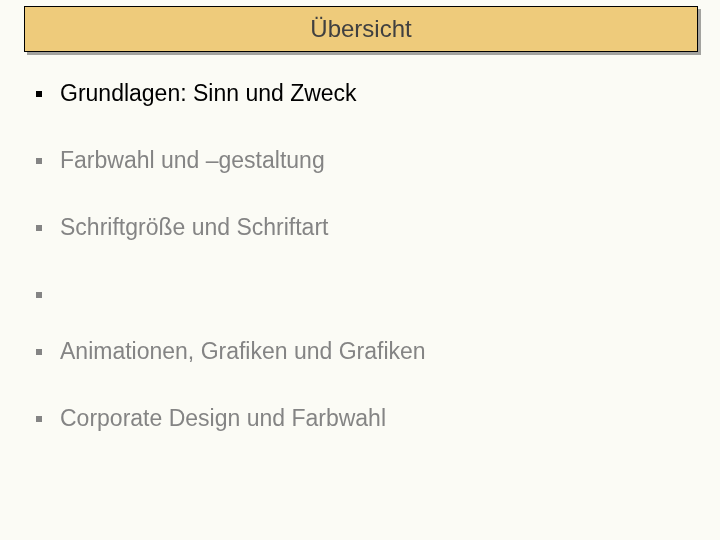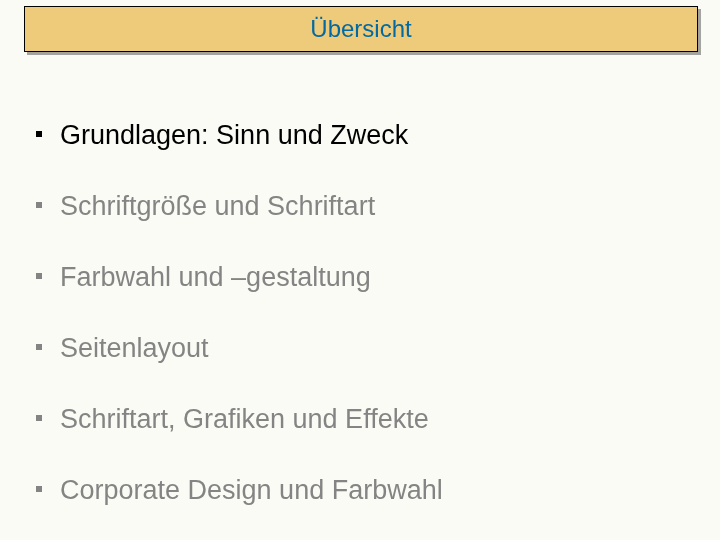--- a/index.html
+++ b/index.html
@@ -25,34 +25,33 @@
     height: 44px;
     background: #eecb7b;
     border: 1px solid #000;
     box-shadow: 3px 3px 0 rgba(0,0,0,0.35);
     display: flex;
     align-items: center;
     justify-content: center;
   }
   .title-text {
     font-size: 24px;
-    color: #0369a1;
+    color: #404040;
   }
   .bullets {
     position: absolute;
     top: 80px;
     left: 36px;
     right: 36px;
   }
   .bullet {
     display: flex;
     align-items: flex-start;
     margin-bottom: 40px;
-    font-size: 27px;
-    margin-top: 40px;
+    font-size: 23px;
   }
   .bullet .dot {
     width: 6px;
     height: 6px;
     border-radius: 0;
     margin-top: 11px;
     margin-right: 18px;
     flex: none;
   }
   .bullet.current .dot { background: #000; }
@@ -67,32 +66,31 @@
   <div class="title-box">
     <span class="title-text">Übersicht</span>
   </div>
   <div class="bullets">
     <div class="bullet current">
         <span class="dot"></span>
         <span class="label">Grundlagen: Sinn und Zweck</span>
       </div>
     <div class="bullet dim">
         <span class="dot"></span>
+        <span class="label">Farbwahl und –gestaltung</span>
+      </div>
+    <div class="bullet dim">
+        <span class="dot"></span>
         <span class="label">Schriftgröße und Schriftart</span>
       </div>
     <div class="bullet dim">
         <span class="dot"></span>
-        <span class="label">Farbwahl und –gestaltung</span>
       </div>
     <div class="bullet dim">
         <span class="dot"></span>
-        <span class="label">Seitenlayout</span>
-      </div>
-    <div class="bullet dim">
-        <span class="dot"></span>
-        <span class="label">Schriftart, Grafiken und Effekte</span>
+        <span class="label">Animationen, Grafiken und Grafiken</span>
       </div>
     <div class="bullet dim">
         <span class="dot"></span>
         <span class="label">Corporate Design und Farbwahl</span>
       </div>
   </div>
 </div>
 
 </body></html>

